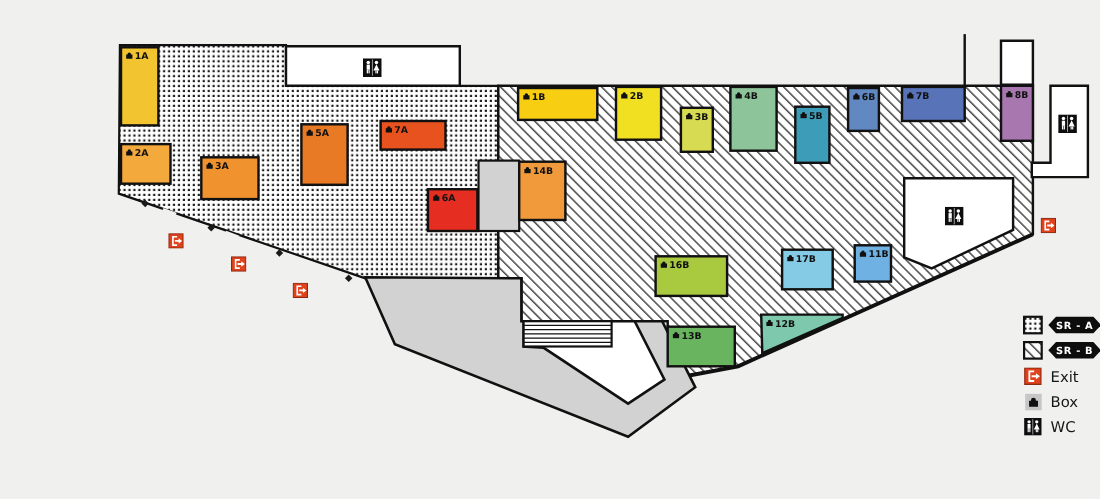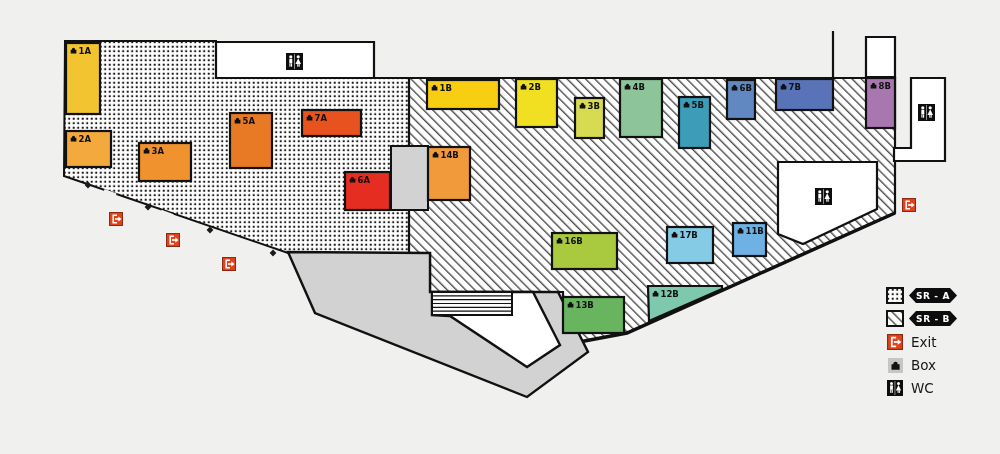--- a/index.html
+++ b/index.html
@@ -1,21 +1,21 @@
 <!DOCTYPE html>
 <html><head>
 <meta charset="utf-8">
 <style>
   html,body{margin:0;padding:0;}
   body{
     background:#f0f0ef;
     font-family:"DejaVu Sans", sans-serif;
     width:1000px;height:454px;overflow:hidden;
   }
-  .stage{position:relative;width:872px;height:454px;}
+  .stage{position:relative;width:872px;height:454px;margin-left:44px;}
   svg{display:block;}
   .box-label{font:bold 8.5px "DejaVu Sans", sans-serif;fill:#111;}
   .legend-text{font:13.5px "DejaVu Sans", sans-serif;fill:#161616;}
   .tag-text{font:bold 9px "DejaVu Sans", sans-serif;fill:#ffffff;letter-spacing:.6px;}
 </style>
 </head>
 <body>
 
 <div class="stage">
   <svg width="1000" height="454" viewBox="0 0 1000 454" xmlns="http://www.w3.org/2000/svg">

